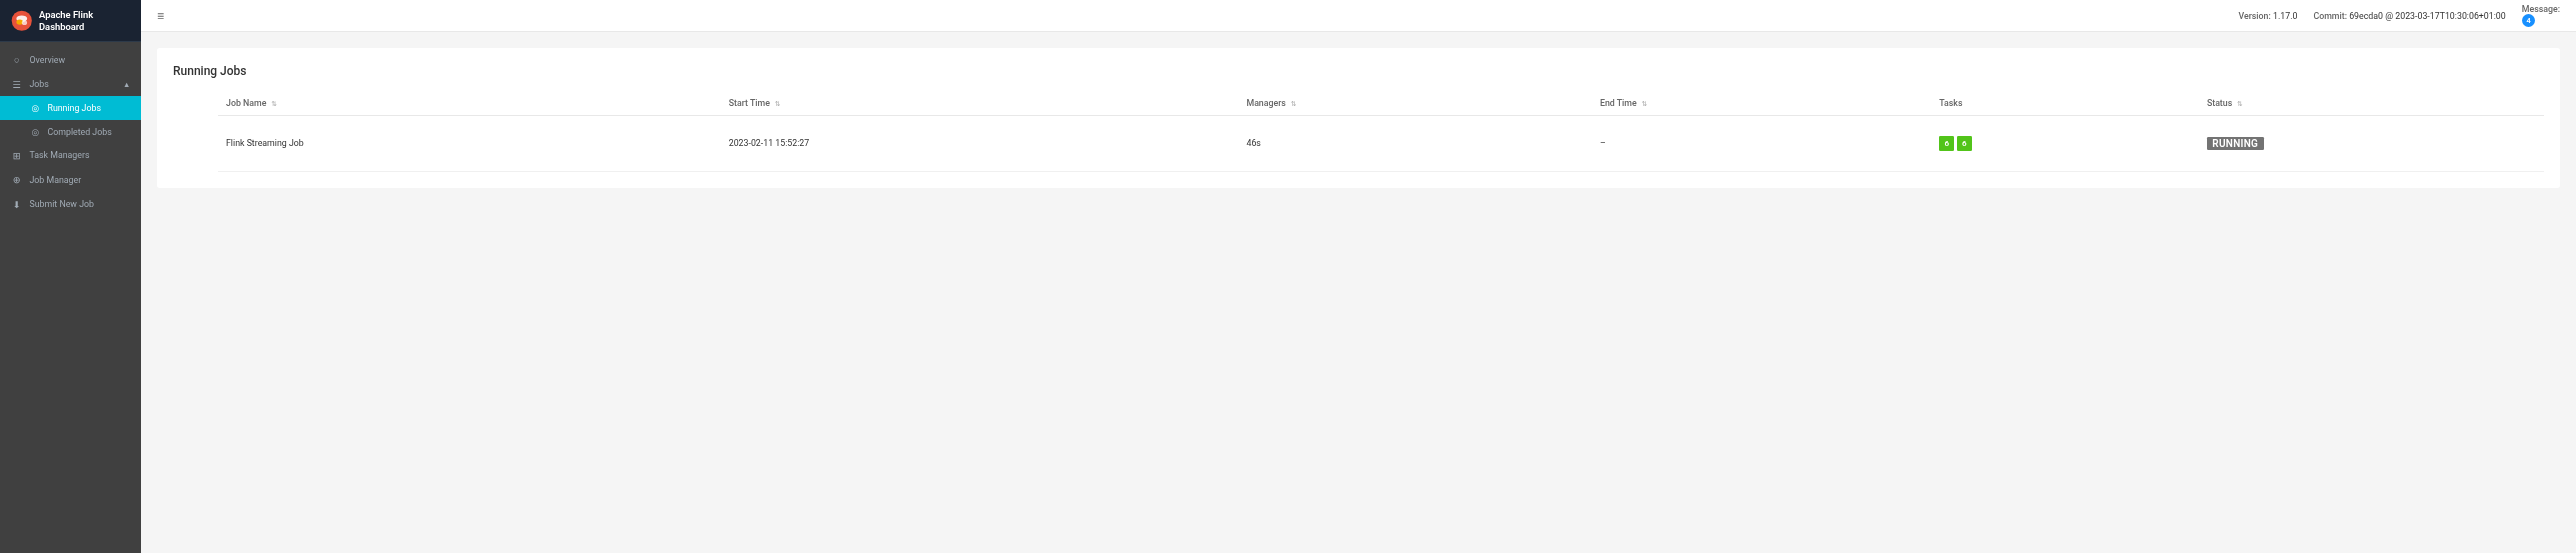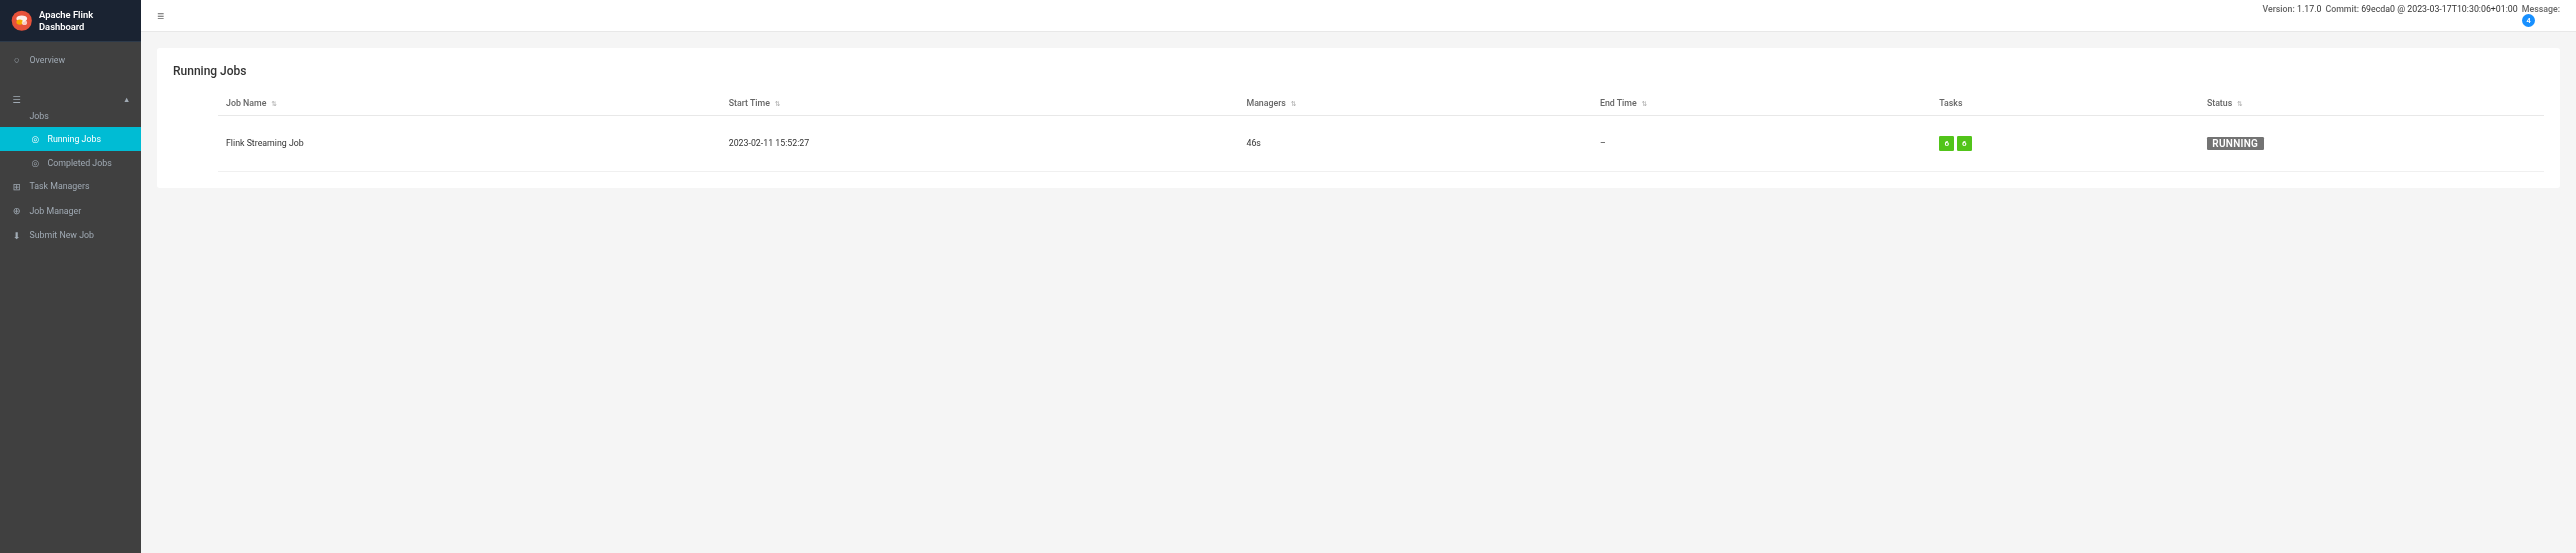--- a/index.html
+++ b/index.html
@@ -58,21 +58,21 @@
     .nav-item .nav-label { flex: 1; }
     .nav-group-header {
       display: flex;
       align-items: center;
       padding: 6.7px 10.8px;
       cursor: pointer;
       font-size: 8.8px;
       color: #a0aab4;
     }
     .nav-group-header .nav-icon { margin-right: 6.7px; font-size: 9.4px; width: 12px; text-align: center; }
-    .nav-group-header .nav-label { flex: 1; margin-top: 32px; }
+    .nav-group-header .nav-label { flex: 1; }
     .nav-group-header .nav-arrow { font-size: 7.4px; }
     .nav-sub-item {
       display: flex;
       align-items: center;
       padding: 6.7px 10.8px 6.7px 30px;
       cursor: pointer;
       font-size: 8.8px;
       color: #a0aab4;
       user-select: none;
     }
@@ -96,21 +96,22 @@
       flex-shrink: 0;
     }
     .topbar-menu-icon {
       font-size: 12px;
       color: #666;
       cursor: pointer;
       margin-right: auto;
     }
     .topbar-info {
       display: flex;
-      gap: 4px;
+      align-items: center;
+      gap: 16px;
       font-size: 8.8px;
       color: #333;
     }
     .topbar-info .label { color: #666; font-weight: 500; }
     .topbar-info .value { color: #333; }
     .topbar-message-badge {
       background: #1890ff;
       color: #fff;
       border-radius: 50%;
       width: 13.5px;

